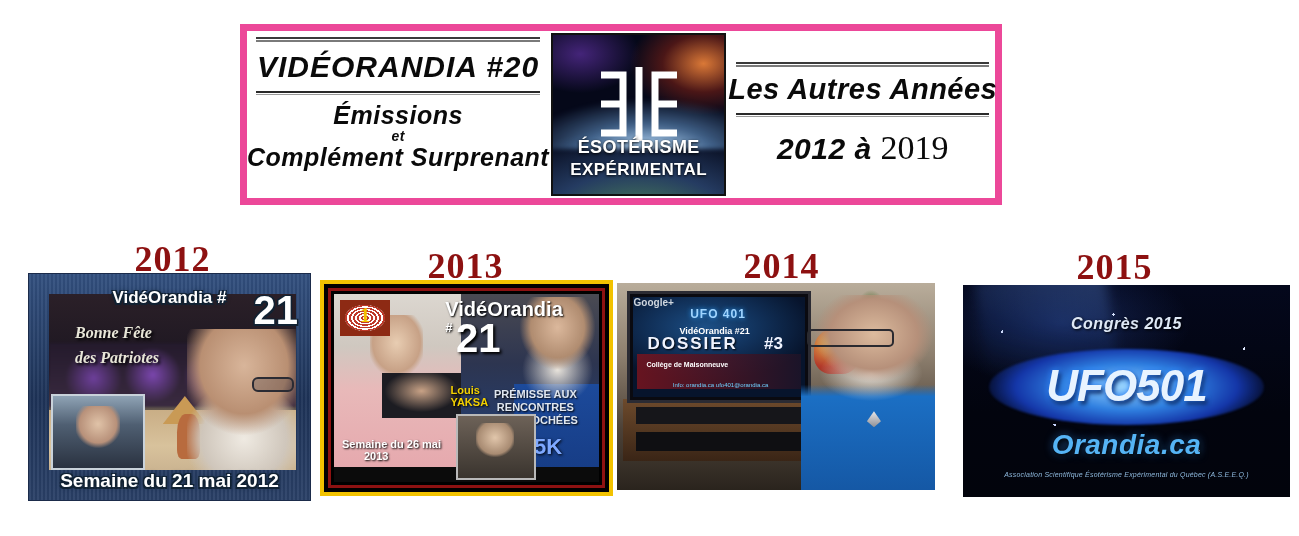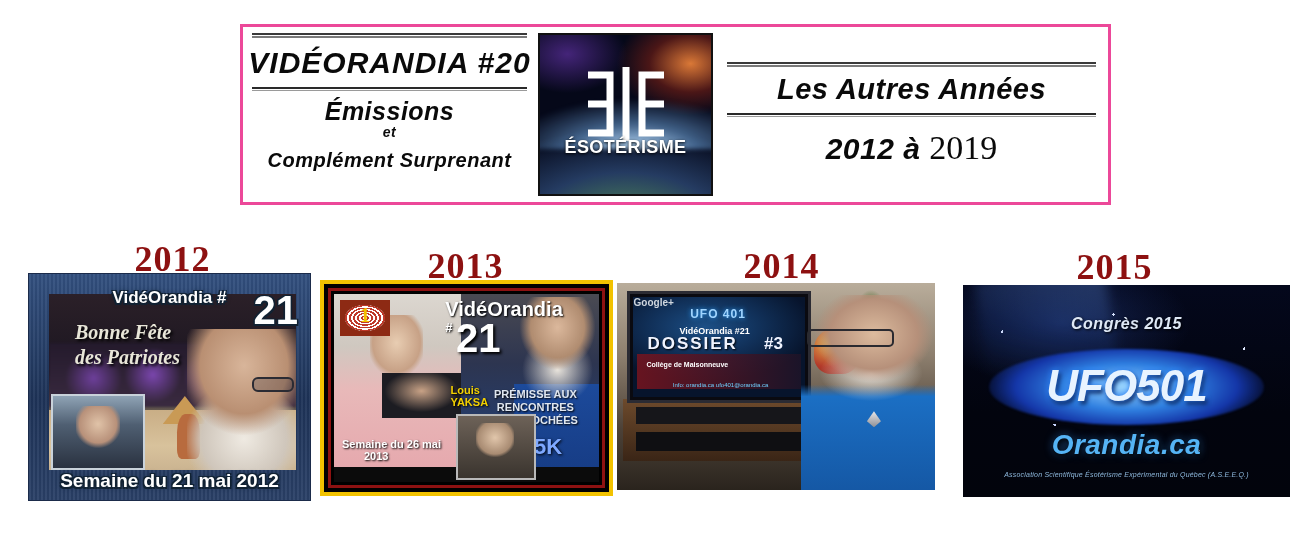--- a/index.html
+++ b/index.html
@@ -6,23 +6,23 @@
   body{
     width:1299px;height:536px;
     background:#ffffff;
     font-family:"Liberation Sans",sans-serif;
     overflow:hidden;
     position:relative;
   }
 
   
   #banner{
-    position:absolute;left:240px;top:24px;width:871px;height:181px;
+    position:absolute;left:240px;top:24px;width:762px;height:181px;
     box-sizing:border-box;
-    border:3px solid #ec4899;
+    border:7px solid #ec4899;
     background:#ffffff;
     display:flex;flex-direction:row;align-items:stretch;
   }
   #banner-left{
     flex:0 0 293px;
     display:flex;flex-direction:column;justify-content:flex-start;
     align-items:center;
     padding-top:6px;
     box-sizing:border-box;
   }
@@ -43,21 +43,21 @@
     transform:scaleX(1.0);
     white-space:nowrap;
   }
   #banner-title{
     font-size:30px;line-height:42px;
     margin:4px 0 3px 0;
     letter-spacing:1px;
   }
   #banner-sub1{font-size:25px;line-height:28px;margin-top:6px;}
   #banner-sub2{font-size:14px;line-height:16px;margin-top:-1px;}
-  #banner-sub3{font-size:20px;line-height:24px;margin-top:8px;}
+  #banner-sub3{font-size:25px;line-height:24px;margin-top:1px;}
 
   
   #banner-logo{
     flex:0 0 175px;
     align-self:center;
     margin:0 2px;
     height:163px;
     position:relative;
     background:#14532d;
     border:2px solid #111;
@@ -153,21 +153,21 @@
   #t12-pipface{position:absolute;left:26%;top:14%;width:48%;height:62%;
     background:radial-gradient(ellipse 60% 60% at 50% 40%, #e0c3a8 0%, #b8917a 70%, rgba(160,130,110,0) 90%);}
   .t12-cap{position:absolute;left:0;right:0;text-align:center;
     color:#ffffff;font-weight:bold;white-space:nowrap;
     text-shadow:-1.5px -1.5px 0 #123,1.5px -1.5px 0 #123,-1.5px 1.5px 0 #123,1.5px 1.5px 0 #123,0 0 5px #123;}
   #t12-top{top:14px;font-size:17px;}
   #t12-num{position:absolute;right:12px;top:14px;font-size:40px;color:#fff;font-weight:bold;
     text-shadow:-1.5px -1.5px 0 #123,1.5px -1.5px 0 #123,-1.5px 1.5px 0 #123,1.5px 1.5px 0 #123;}
   #t12-bot{bottom:8px;font-size:19px;}
   #t12-bf{position:absolute;left:26px;top:26px;font-family:"Liberation Serif",serif;
-    font-style:italic;font-weight:bold;font-size:20px;line-height:25px;color:#e8e6d8;
+    font-style:italic;font-weight:bold;font-size:16px;line-height:25px;color:#e8e6d8;
     text-shadow:2px 2px 3px #000;}
 
   
   #thumb2013{left:320px;top:280px;width:293px;height:216px;
     background:#000;border:4px solid #f2c200;}
   #t13-red{position:absolute;inset:4px;border:3px solid #8d1111;}
   #t13-stage{position:absolute;left:10px;top:10px;right:10px;bottom:10px;background:#0b0b0b;overflow:hidden;}
   #t13-l{position:absolute;left:0;top:0;width:48%;height:92%;
     background:linear-gradient(180deg,#dcd7d0 0%,#cfc8c0 30%,#e8b9b9 55%,#e6a9ae 100%);}
   #t13-lface{position:absolute;left:28%;top:12%;width:42%;height:36%;
@@ -297,20 +297,21 @@
         <path d="M8 68 L30 68 L30 50"></path>
         <path d="M30 28 L30 50"></path>
         <path d="M84 10 L62 10 L62 28"></path>
         <path d="M84 39 L62 39"></path>
         <path d="M84 68 L62 68 L62 50"></path>
         <path d="M62 28 L62 50"></path>
         <path d="M46 2 L46 76"></path>
       </g>
     </svg>
     <div id="logo-txt1">ÉSOTÉRISME</div>
+    <div id="logo-txt2">EXPÉRIMENTAL</div>
   </div>
 
   <div id="banner-right">
     <div class="rule"></div>
     <div id="banner-years-title" class="techno">Les Autres Années</div>
     <div class="rule thin"></div>
     <div id="banner-range" class="techno">
       <span>2012 à</span>
       <span class="serifnum">2019</span>
     </div>

